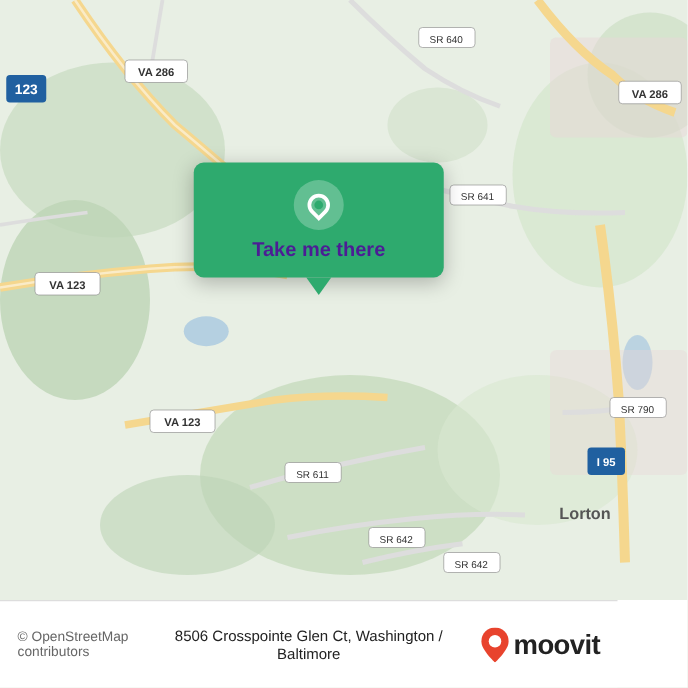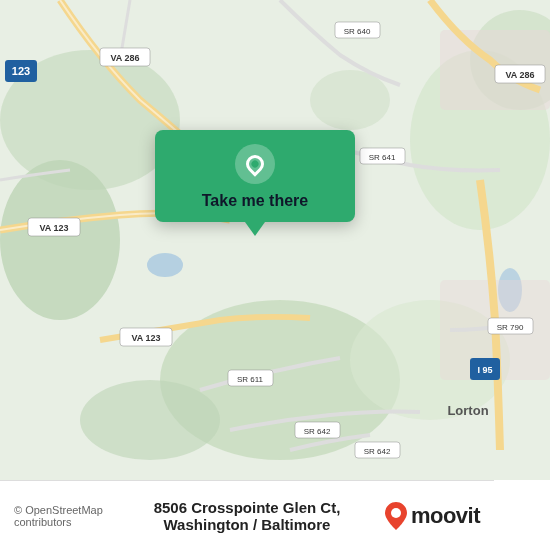--- a/index.html
+++ b/index.html
@@ -71,21 +71,21 @@
       height: 7px;
       background: #2eaa6e;
       border-radius: 50%;
       position: absolute;
       top: 50%;
       left: 50%;
       transform: translate(-50%, -50%);
     }
 
     .popup-label {
-      color: #0f172a;
+      color: #4c1d95;
       font-size: 16px;
       font-weight: 600;
       white-space: nowrap;
     }
 
     
     #bottom-bar {
       width: 494px;
       height: 70px;
       background: #fff;
@@ -95,22 +95,22 @@
       border-top: 1px solid #ddd;
     }
 
     .copyright-text {
       font-size: 11px;
       color: #666;
       flex: 1;
     }
 
     .address-text {
-      font-size: 15px;
-      font-weight: 700;
+      font-size: 12px;
+      font-weight: 400;
       color: #222;
       flex: 2;
       text-align: center;
     }
 
     .moovit-logo {
       display: flex;
       align-items: center;
       gap: 4px;
       flex: 1;

